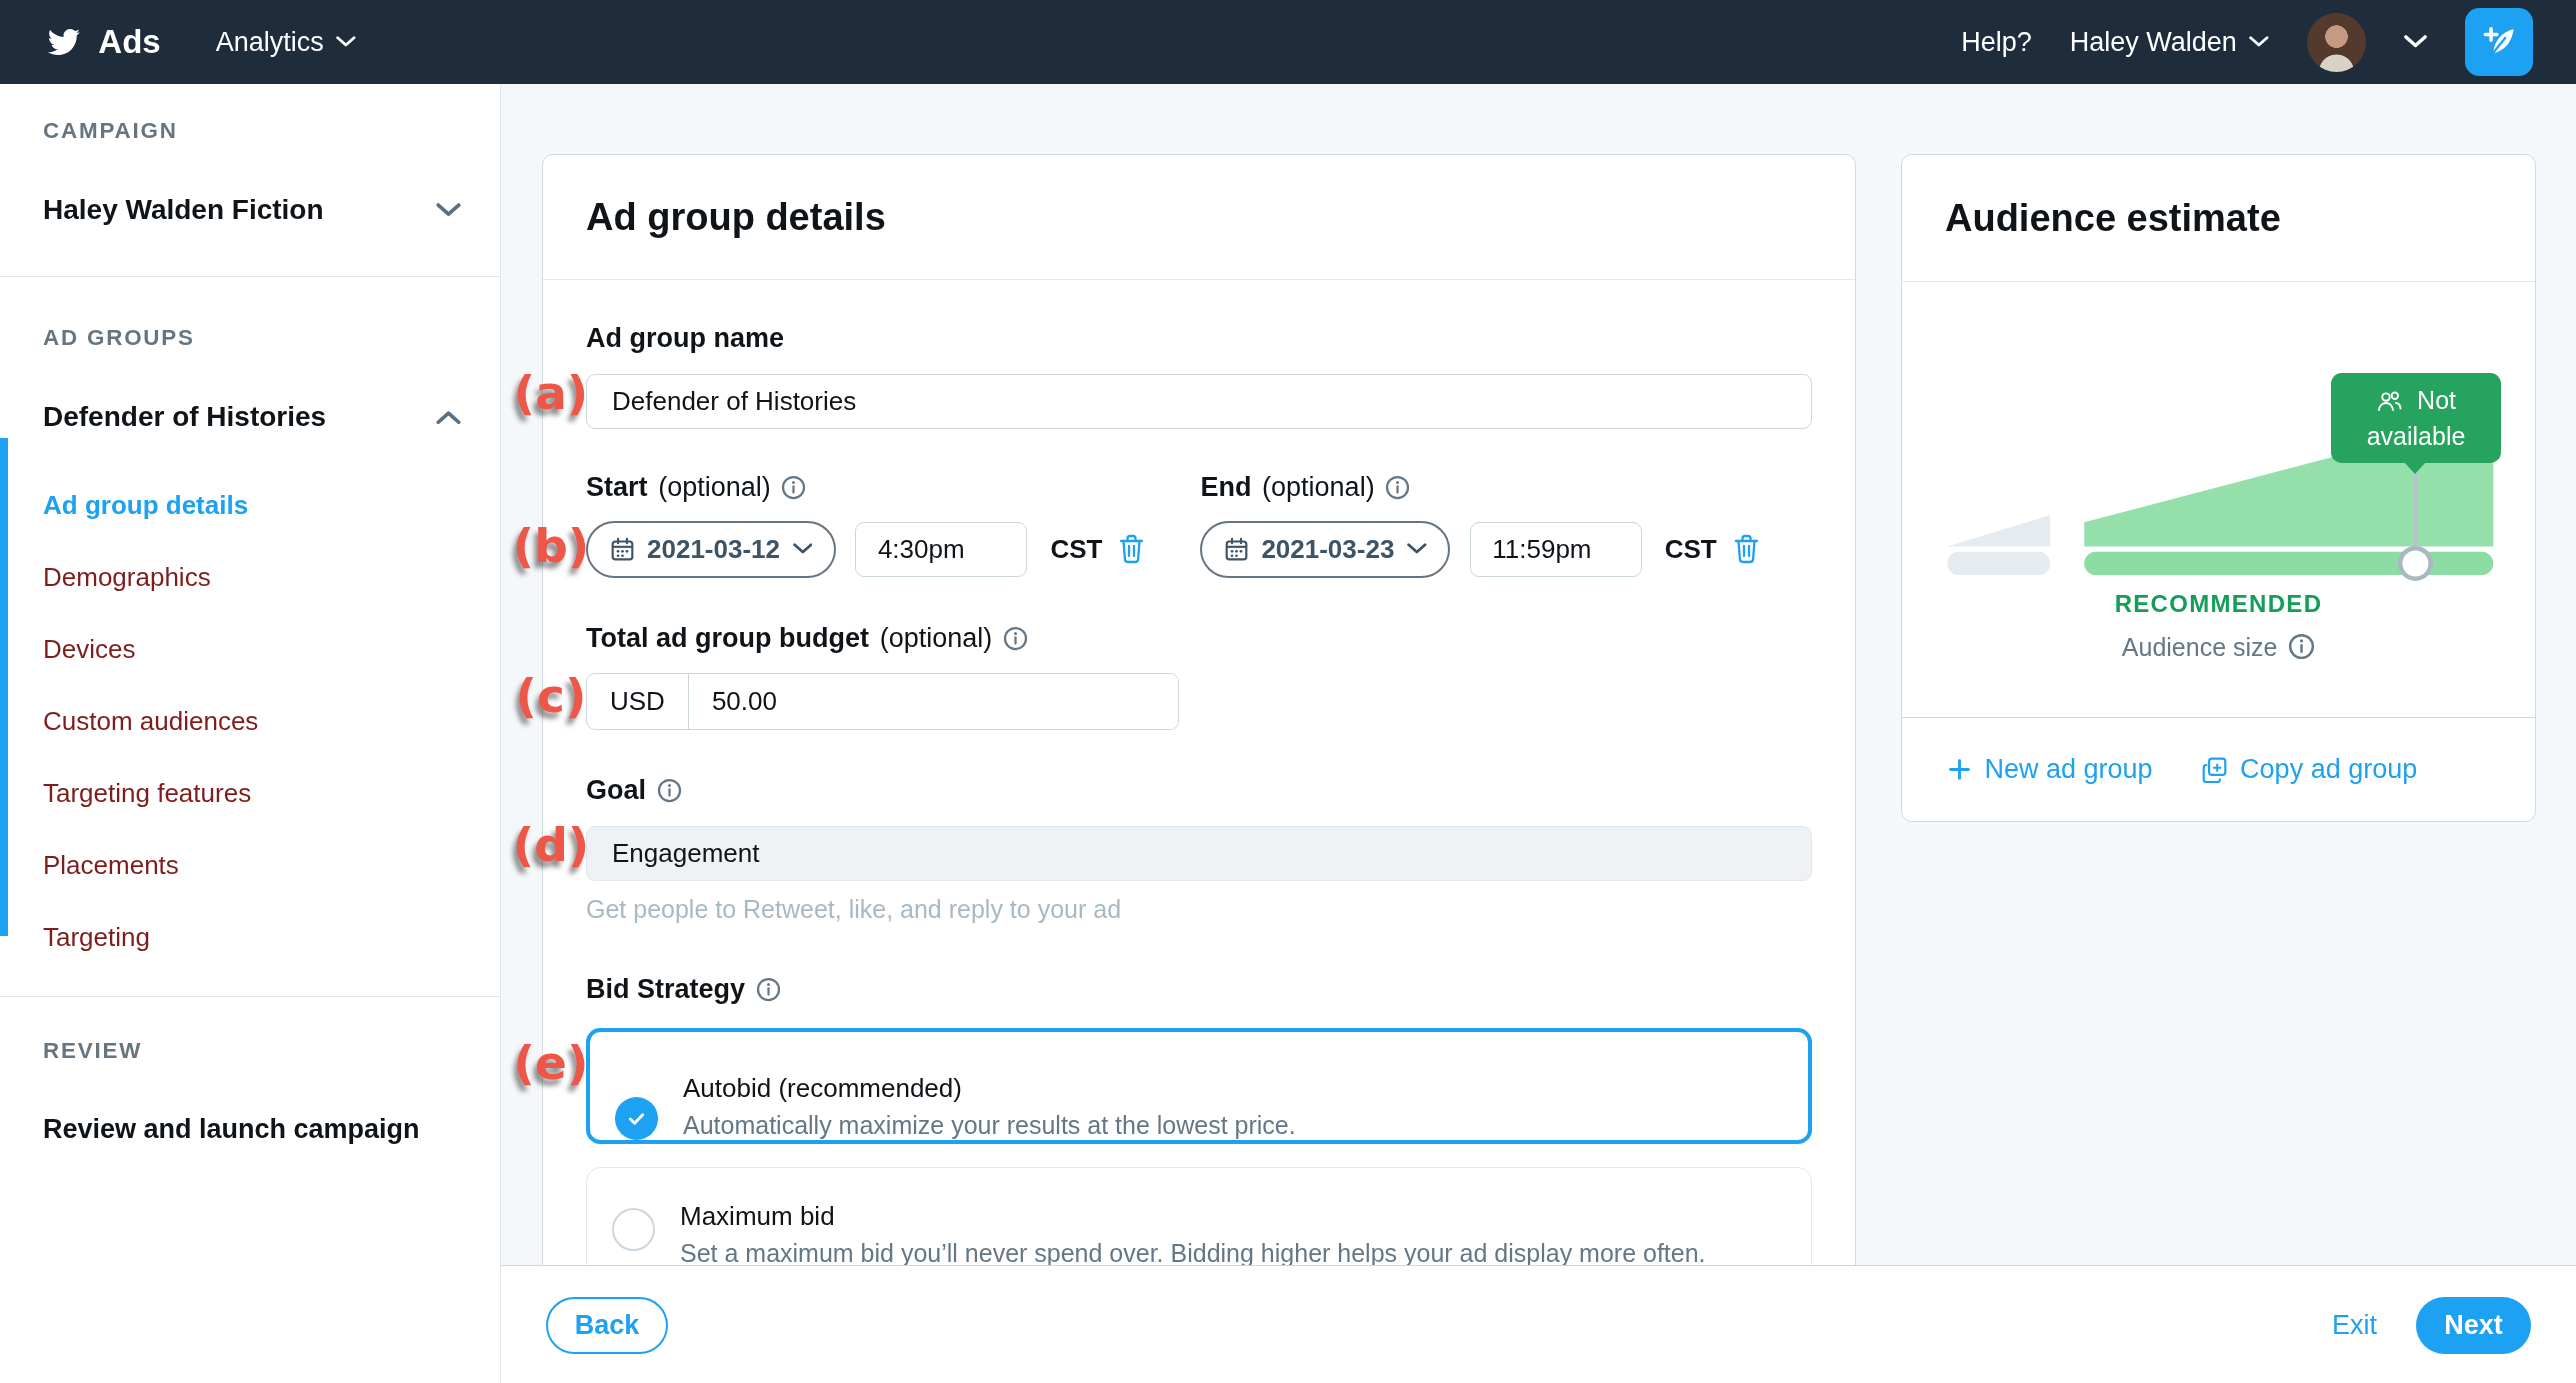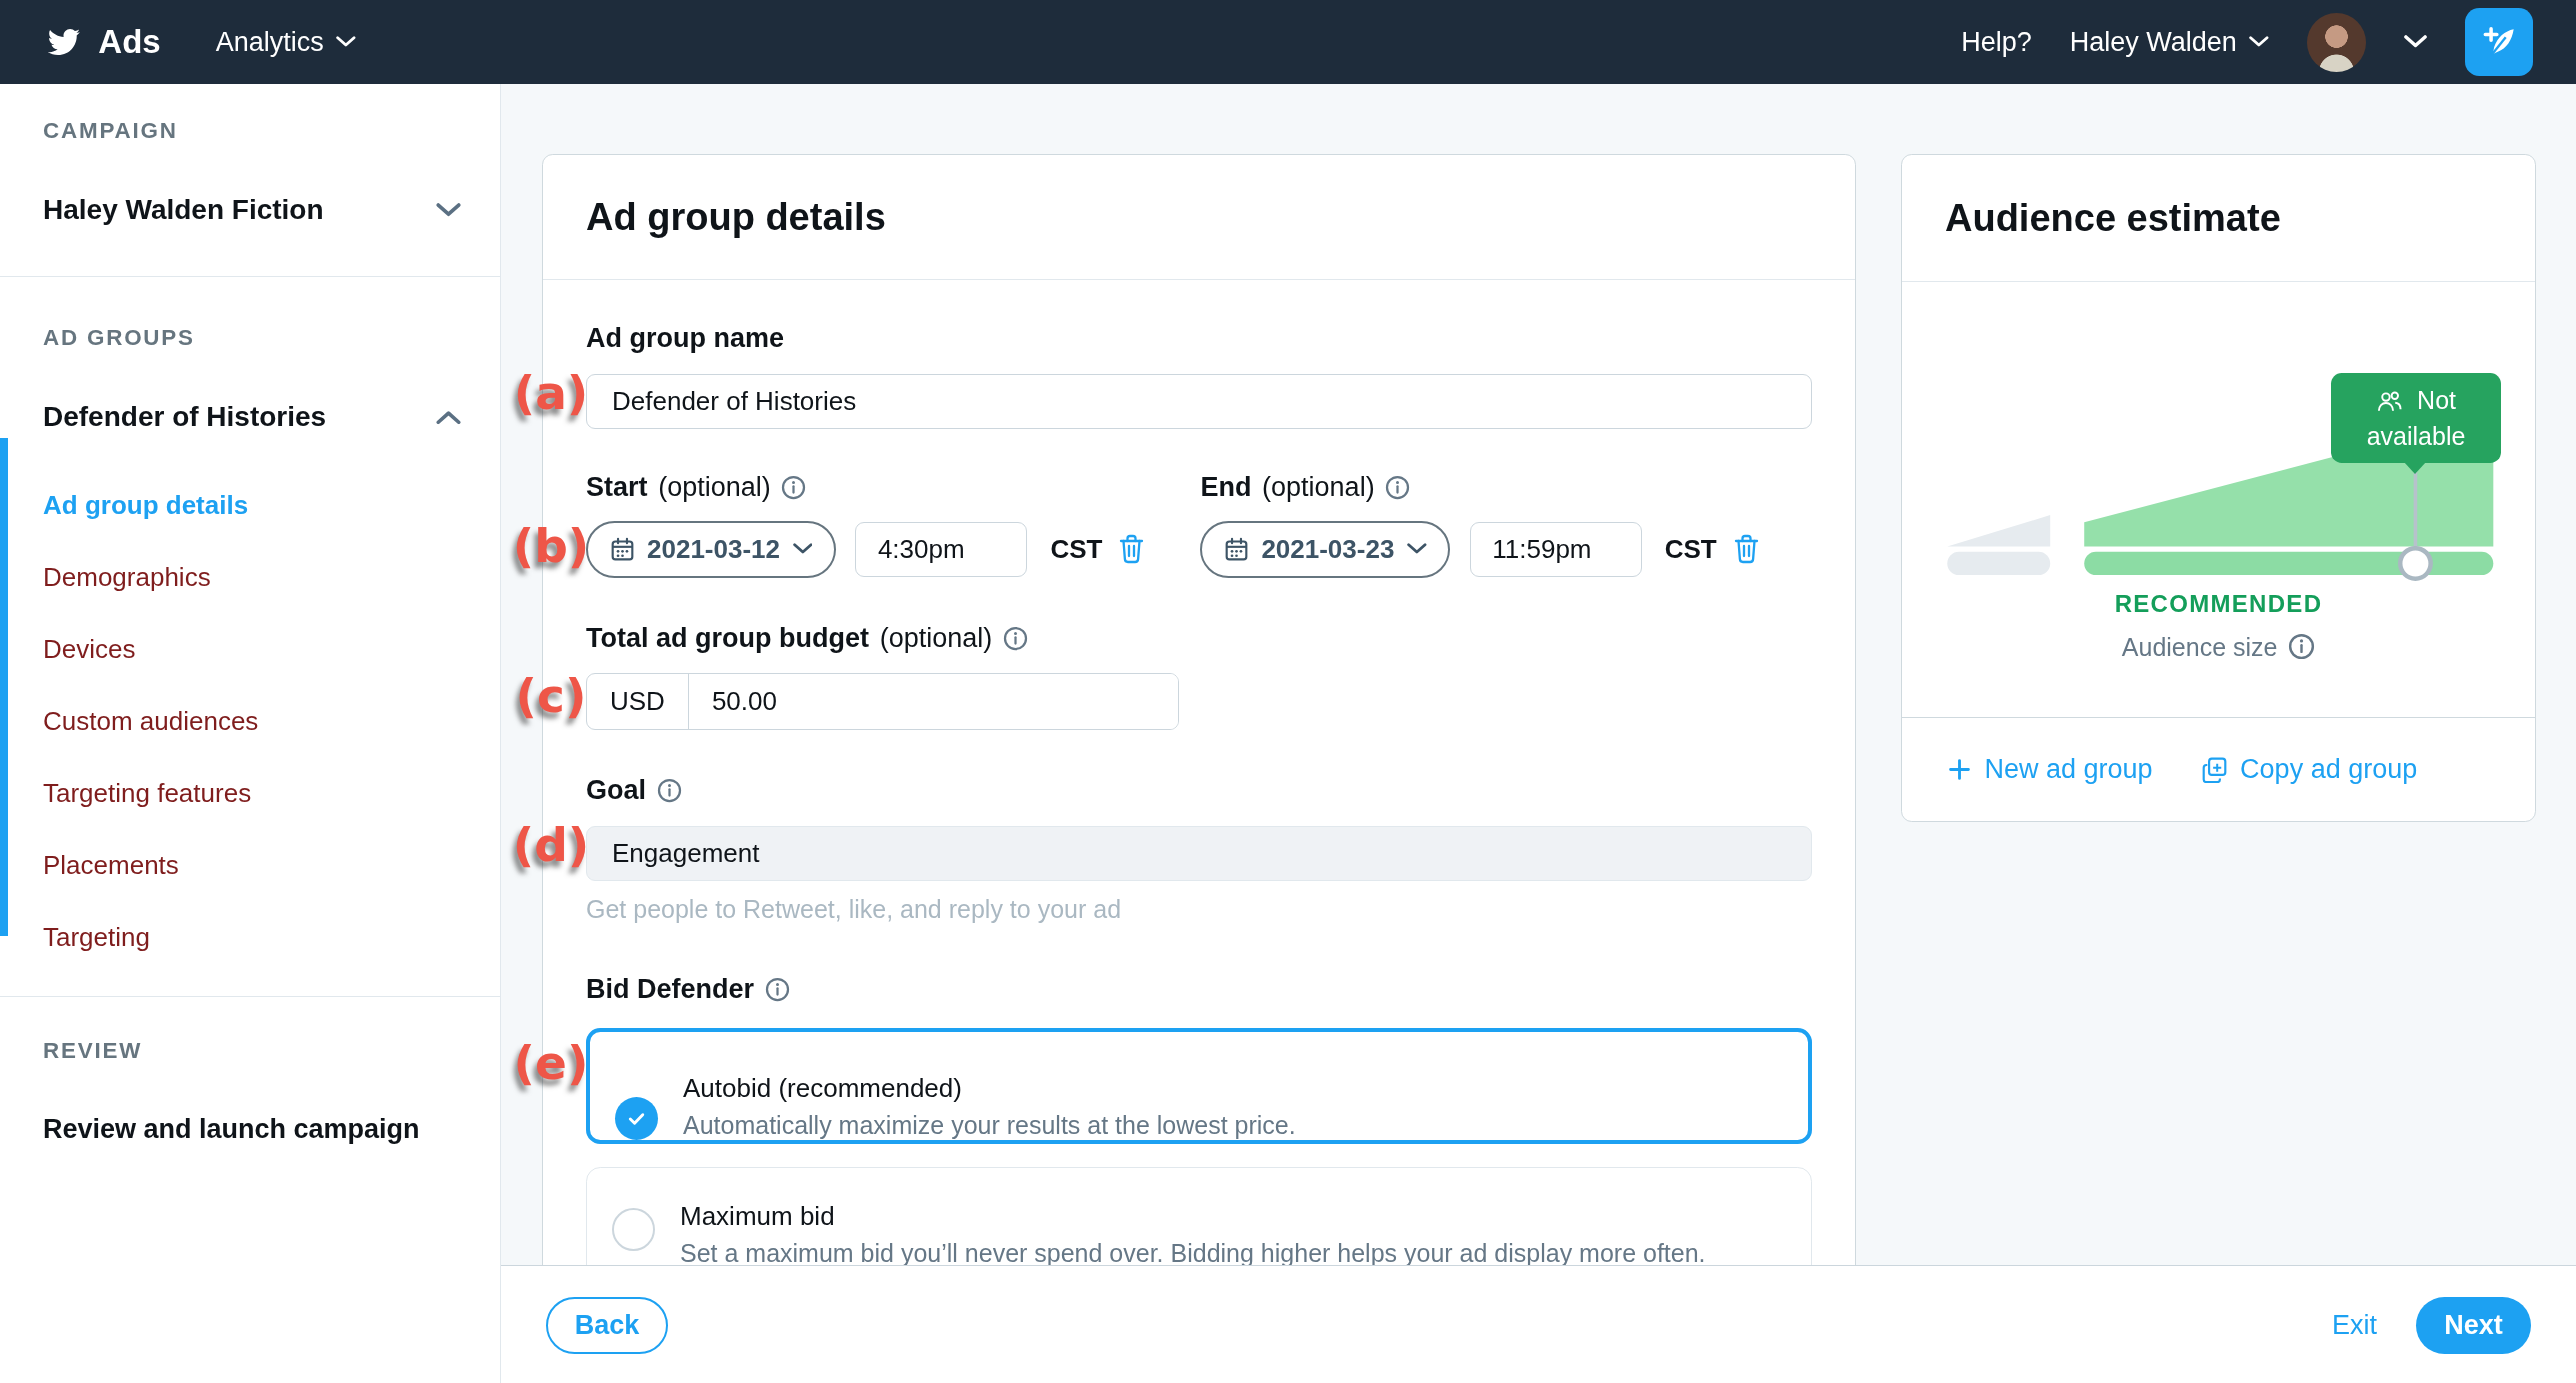--- a/index.html
+++ b/index.html
@@ -427,21 +427,21 @@
             <circle cx="10" cy="10" r="8.4" stroke="#657786" stroke-width="1.8"></circle>
             <path d="M10 9v5" stroke="#657786" stroke-width="1.8" stroke-linecap="round"></path>
             <circle cx="10" cy="5.9" r="1.2" fill="#657786"></circle>
           </svg>
       </span>
     </div>
     <input class="text-input goal-input" type="text" readonly="" value="Engagement" style="">
     <div class="helper-text">Get people to Retweet, like, and reply to your ad</div>
 
     <div class="field-label lbl-bid">
-      <b>Bid Defender</b>
+      <b>Bid Strategy</b>
       <span>
         <svg width="25" height="25" viewBox="0 0 20 20" fill="none">
             <circle cx="10" cy="10" r="8.4" stroke="#657786" stroke-width="1.8"></circle>
             <path d="M10 9v5" stroke="#657786" stroke-width="1.8" stroke-linecap="round"></path>
             <circle cx="10" cy="5.9" r="1.2" fill="#657786"></circle>
           </svg>
       </span>
     </div>
 
     <div class="bid-card selected">

